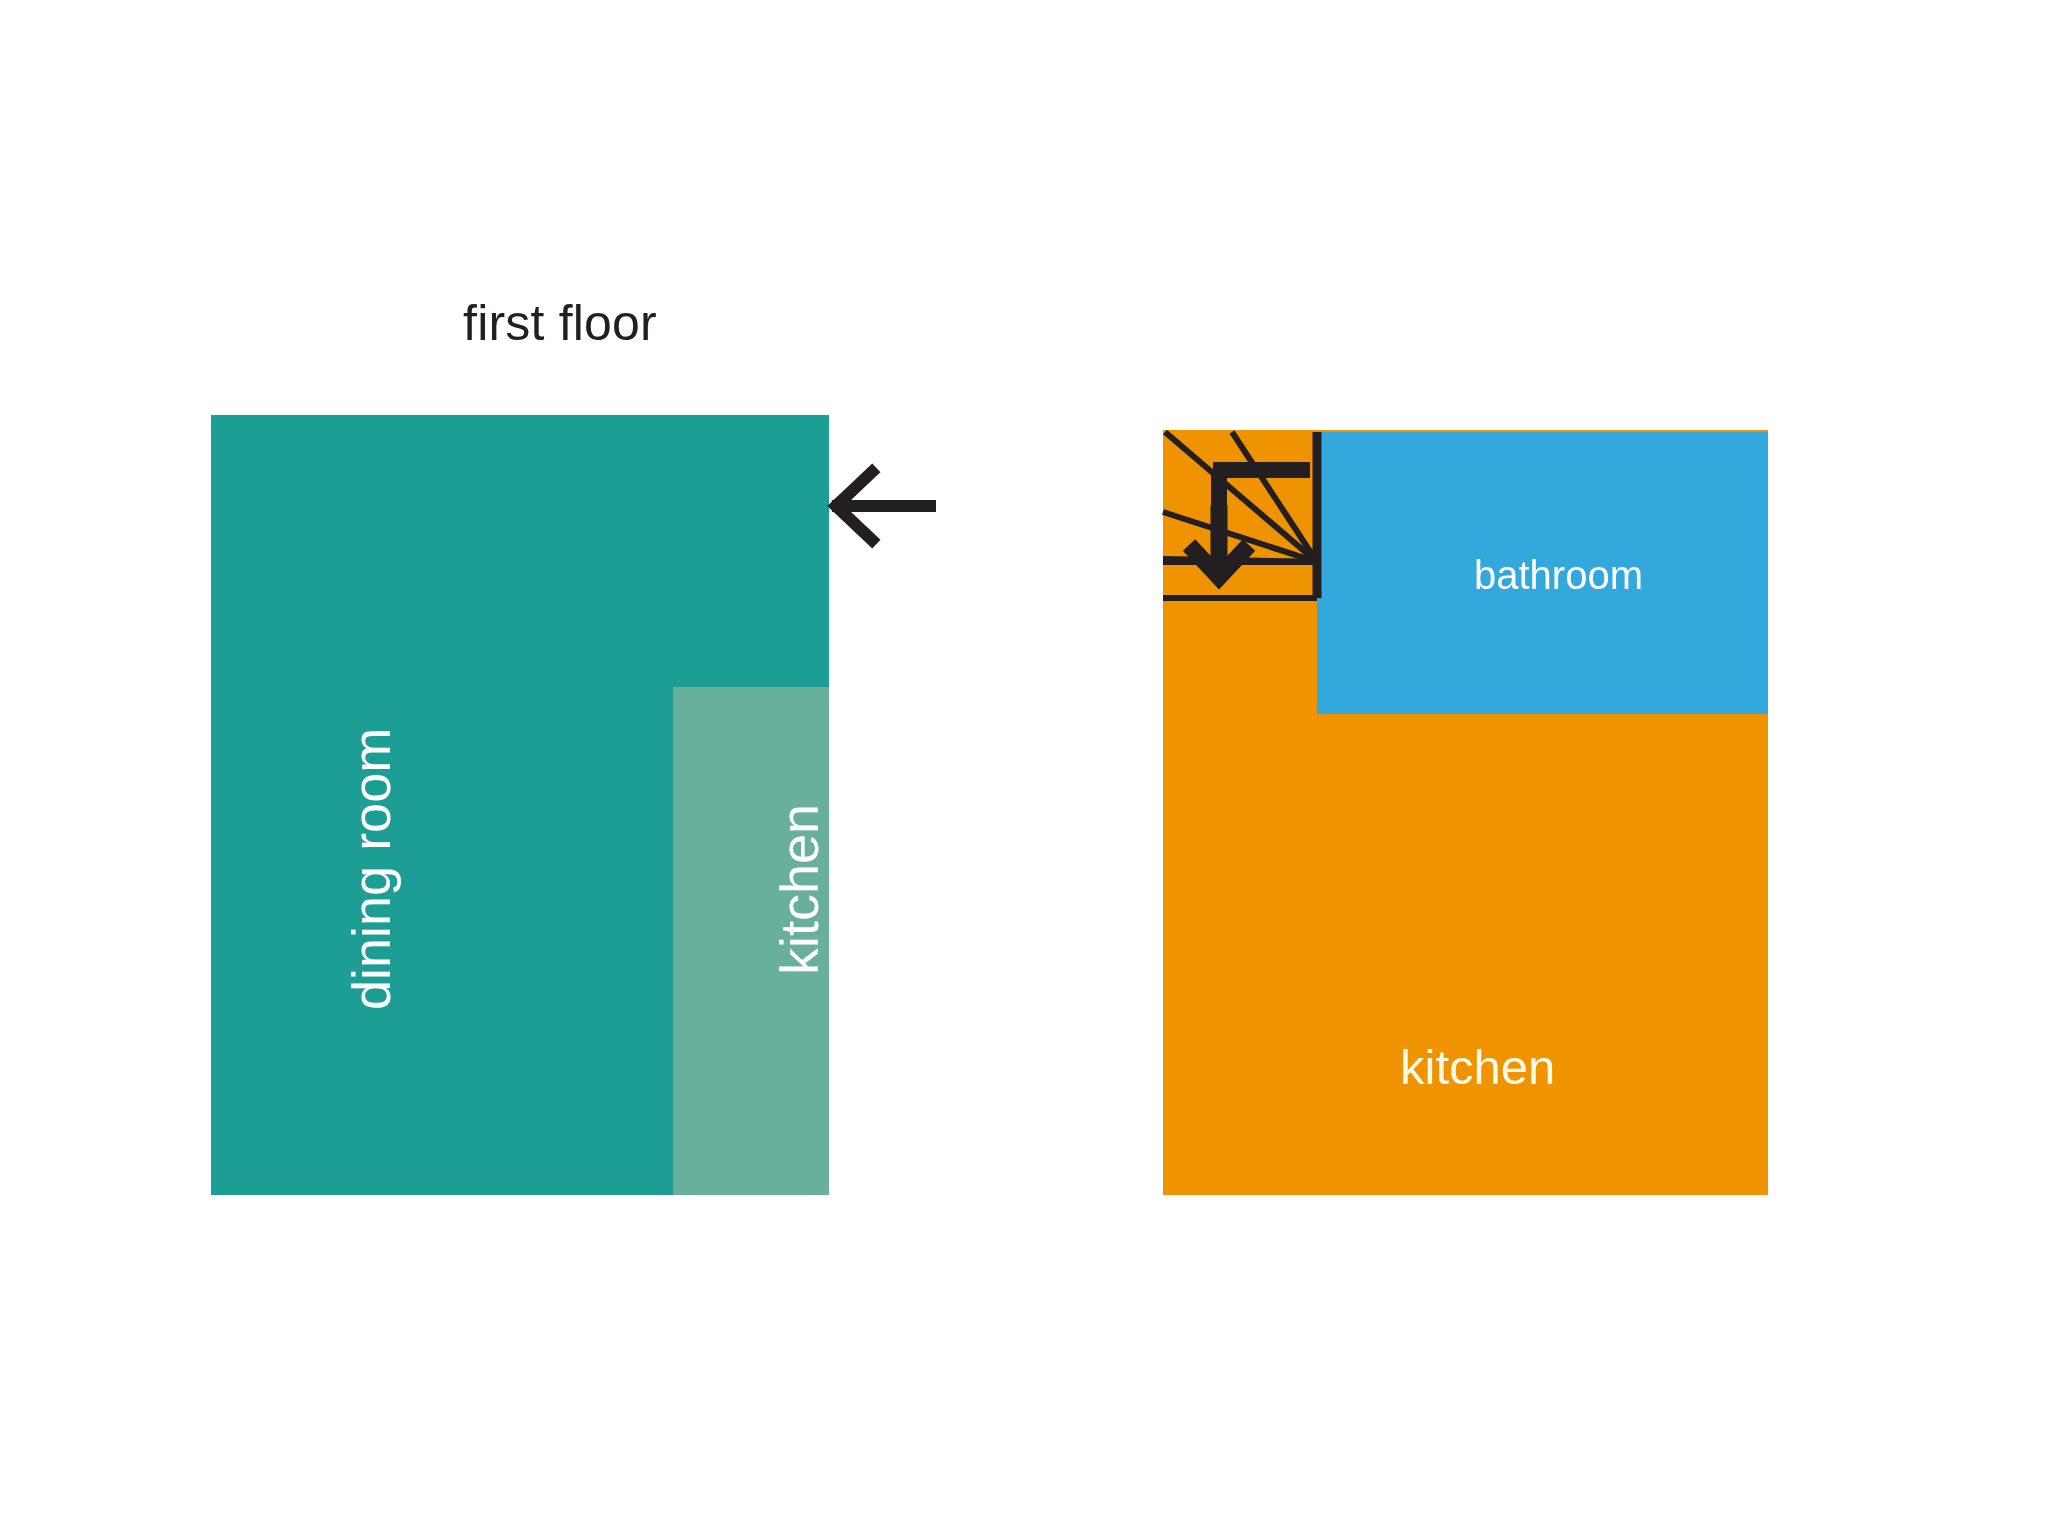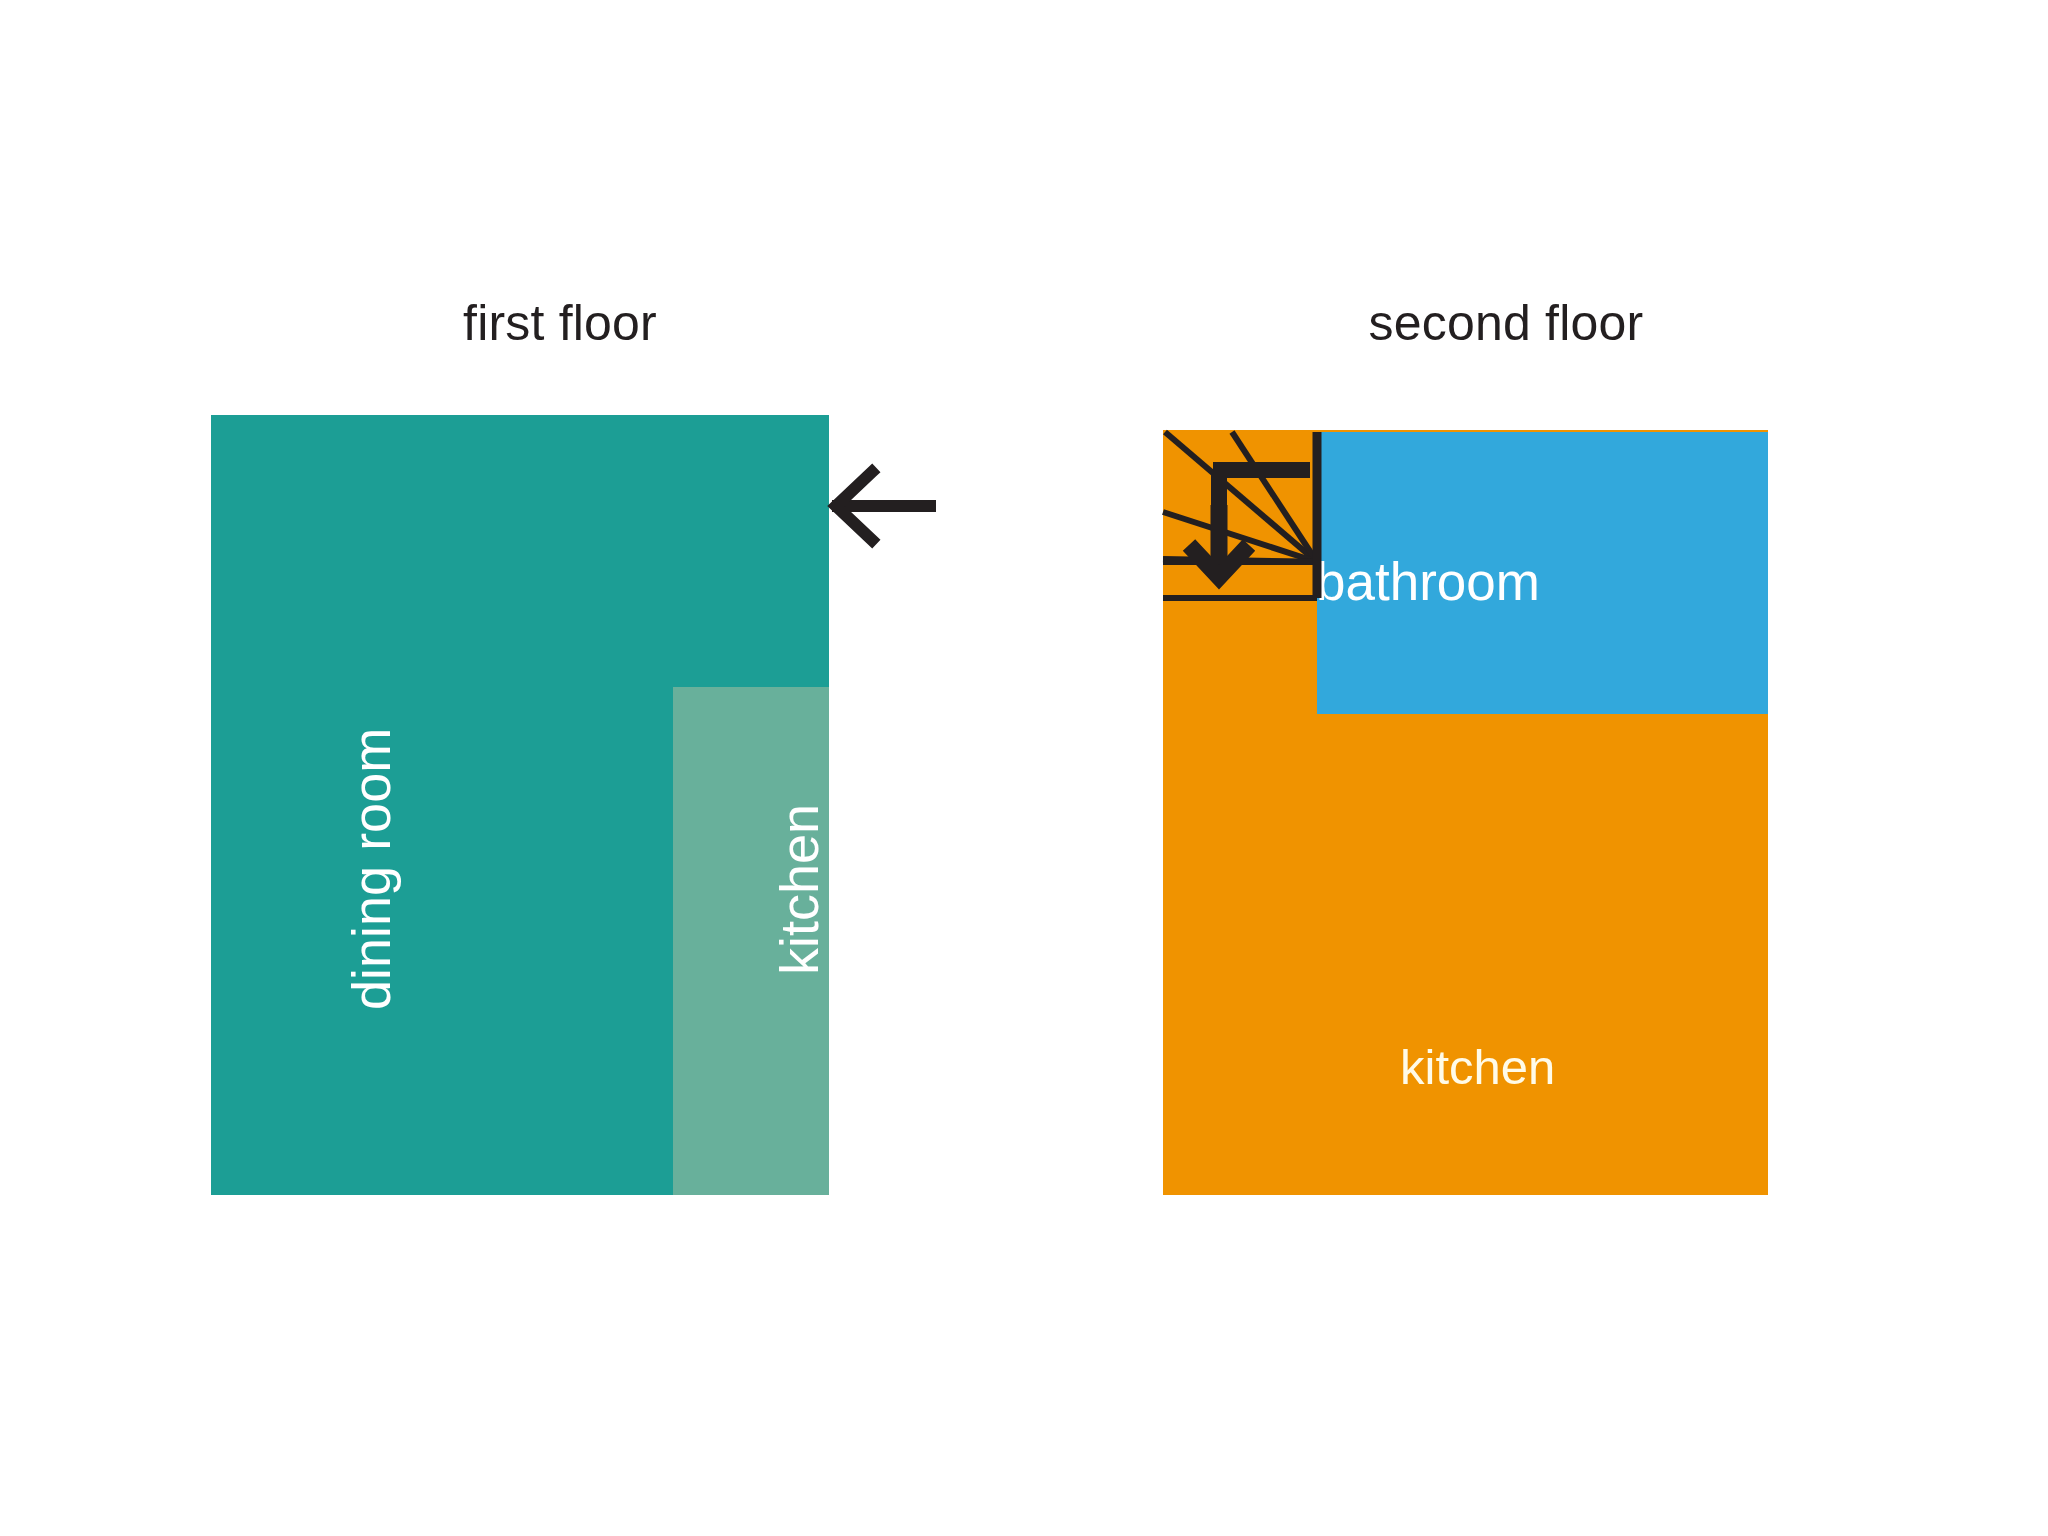--- a/index.html
+++ b/index.html
@@ -65,22 +65,22 @@
     font-size: 54px;
     left: 344px;
     top: 1010px;
   }
   #label-kitchen {
     font-size: 54px;
     left: 772px;
     top: 975px;
   }
   #label-bathroom {
-    font-size: 53px;
-    left: 1316px;
+    font-size: 40px;
+    left: 1474px;
     top: 555px;
   }
   #label-bedroom {
     font-size: 49px;
     left: 1400px;
     top: 1043px;
   }
 
   
   .overlay-svg {
@@ -100,21 +100,20 @@
   <div id="title-first-floor" class="plan-title">first floor</div>
 
   <div id="room-dining" class="room" style="background:#1c9e95;"></div>
 
   <div id="room-kitchen" class="room" style="background:#68b09b;"></div>
 
   <div id="label-dining" class="room-label vertical">dining room</div>
 
   <div id="label-kitchen" class="room-label vertical">kitchen</div>
 
-  <div id="title-second-floor" class="plan-title">second floor</div>
 
   <div id="room-bedroom" class="room" style="background:#f09300;"></div>
 
   <div id="room-bathroom" class="room" style="background:#32a8dc;"></div>
 
   <div id="label-bathroom" class="room-label" style="color:#ffffff;">bathroom</div>
 
   <div id="label-bedroom" class="room-label" style="color:#fffbe8;">kitchen</div>
 
   <svg class="overlay-svg" viewBox="0 0 2048 1536">

